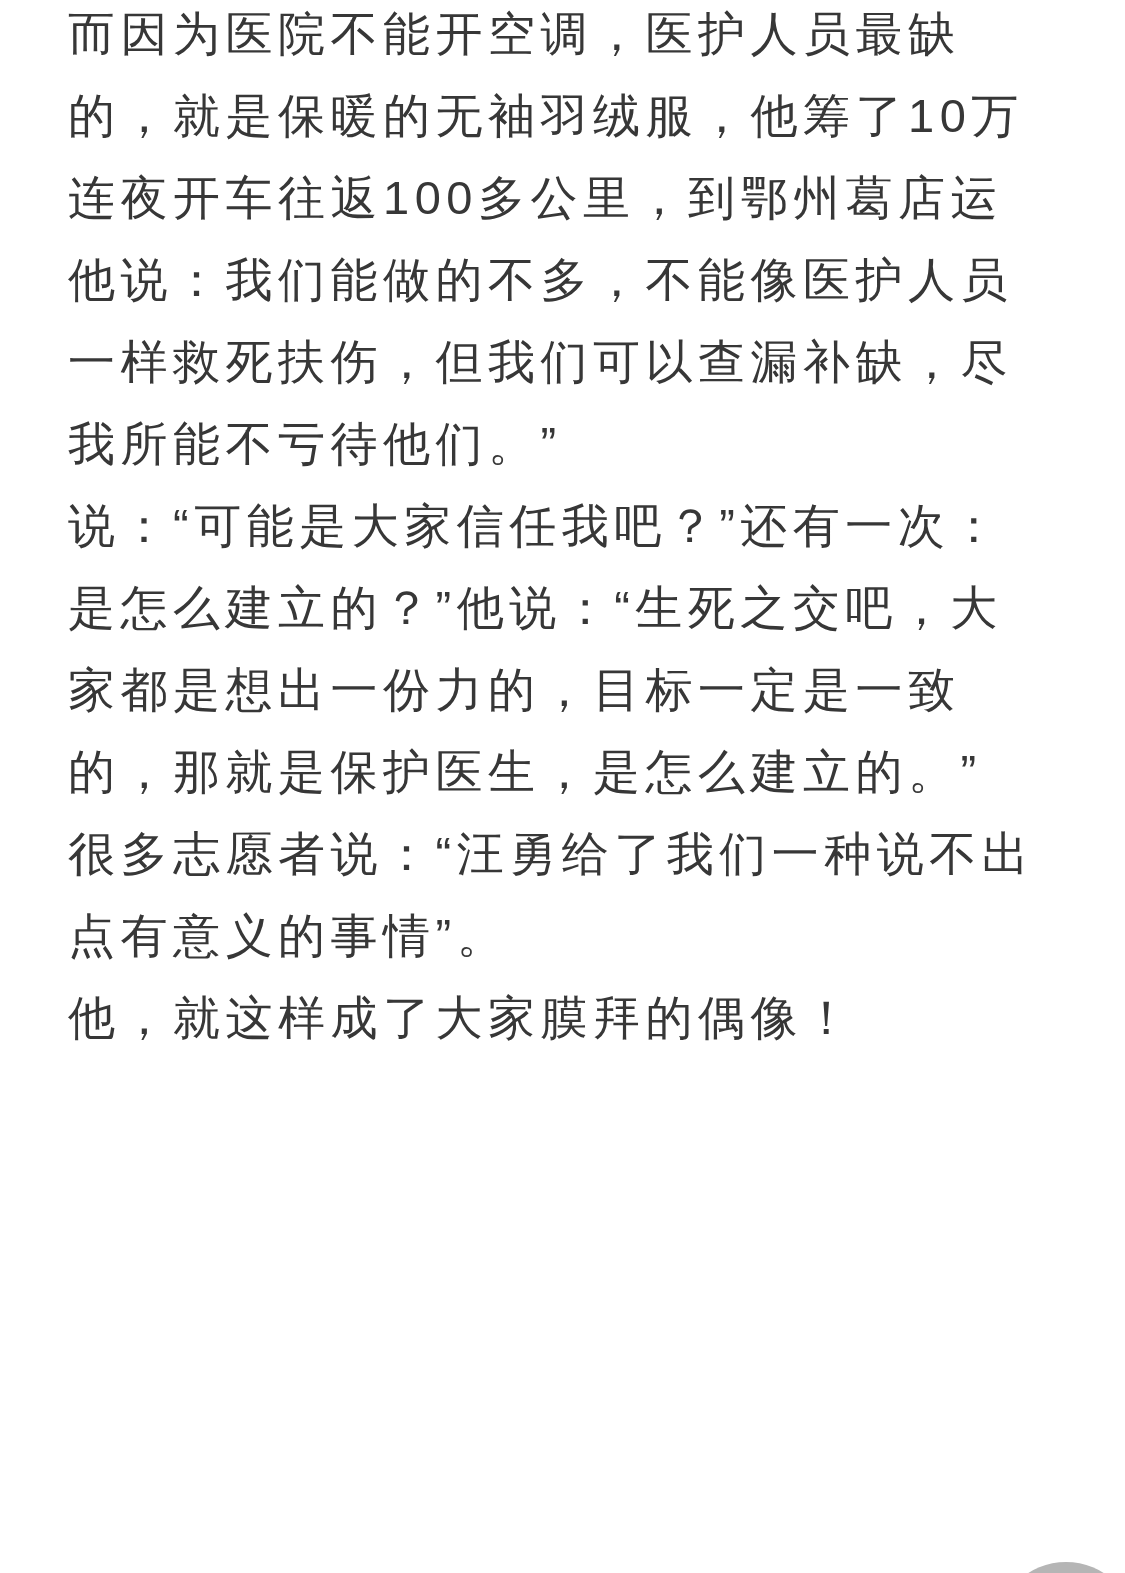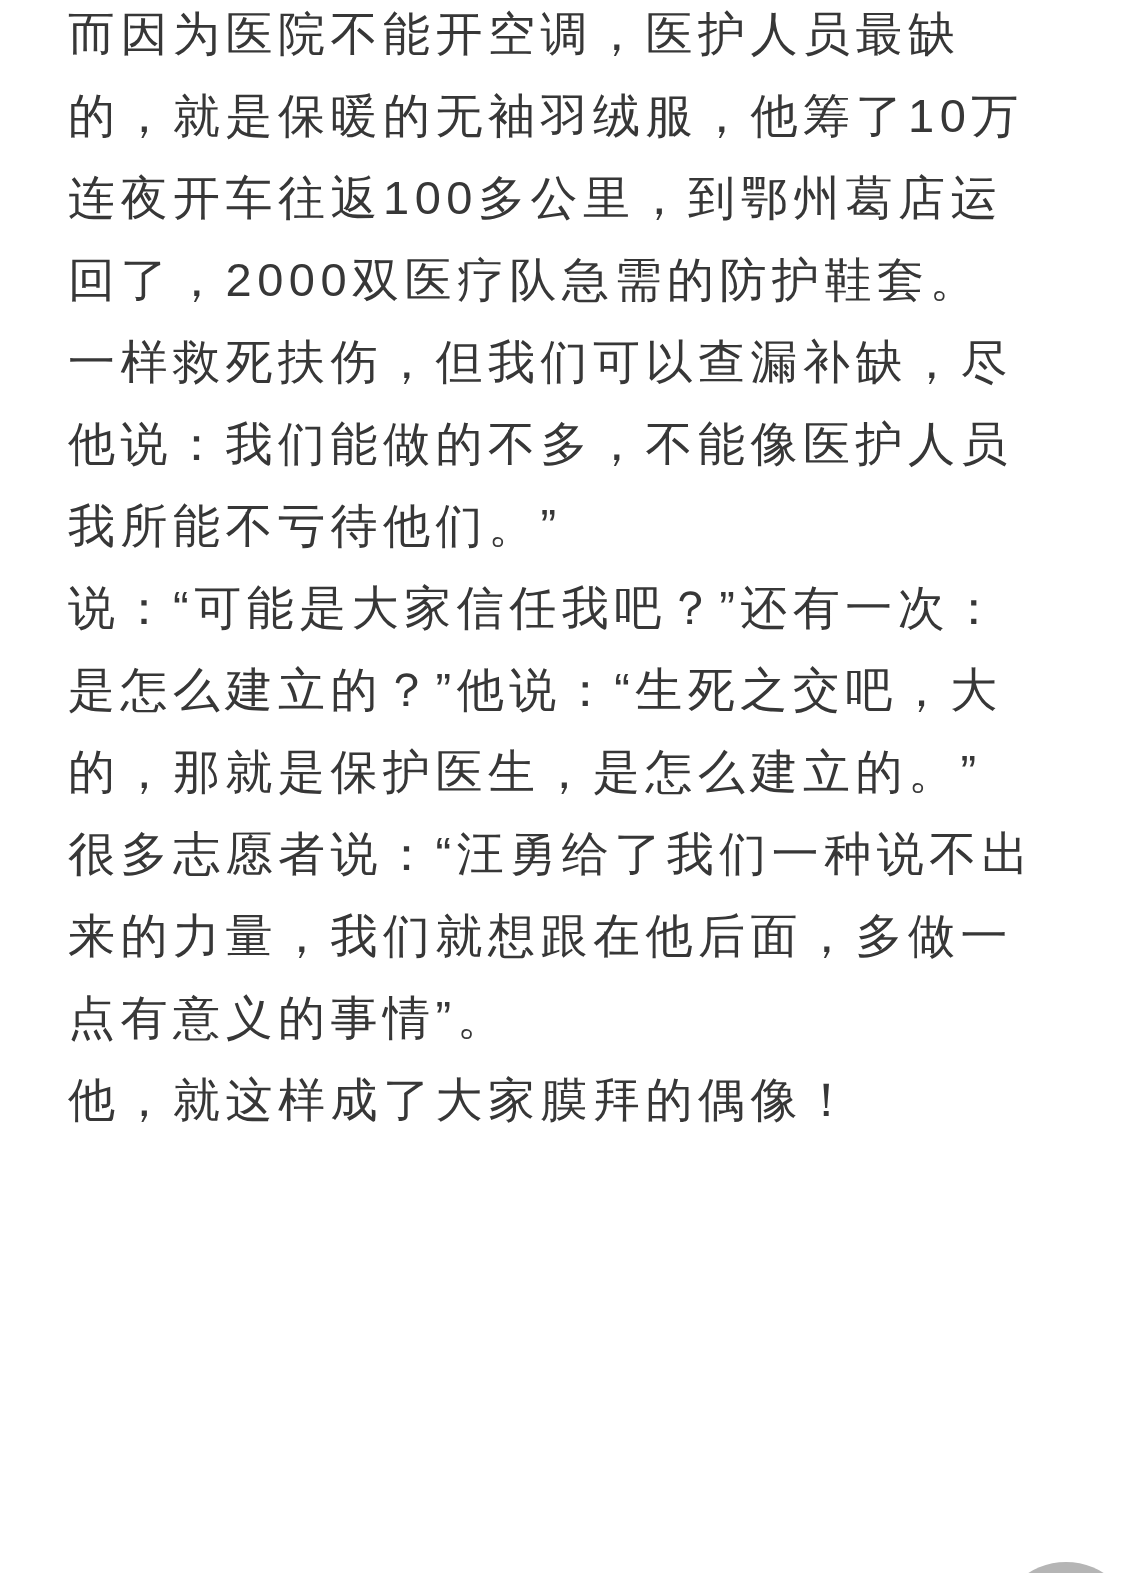--- a/index.html
+++ b/index.html
@@ -41,27 +41,26 @@
   }
 </style>
 </head>
 <body>
 
 <div class="page">
   <div class="article">
     <div class="text-line">而因为医院不能开空调，医护人员最缺</div>
     <div class="text-line">的，就是保暖的无袖羽绒服，他筹了10万</div>
     <div class="text-line">连夜开车往返100多公里，到鄂州葛店运</div>
-    <div class="text-line">回了，2000双医疗队急需的防护鞋套。</div>
+    <div class="text-line">他说：我们能做的不多，不能像医护人员</div>
     <div class="text-line">一样救死扶伤，但我们可以查漏补缺，尽</div>
-    <div class="text-line">他说：我们能做的不多，不能像医护人员</div>
     <div class="text-line">我所能不亏待他们。”</div>
     <div class="text-line">说：“可能是大家信任我吧？”还有一次：</div>
     <div class="text-line">是怎么建立的？”他说：“生死之交吧，大</div>
+    <div class="text-line">家都是想出一份力的，目标一定是一致</div>
     <div class="text-line">的，那就是保护医生，是怎么建立的。”</div>
     <div class="text-line">很多志愿者说：“汪勇给了我们一种说不出</div>
-    <div class="text-line">来的力量，我们就想跟在他后面，多做一</div>
     <div class="text-line">点有意义的事情”。</div>
     <div class="text-line">他，就这样成了大家膜拜的偶像！</div>
   </div>
 
   <div class="floating-button"></div>
 </div>
 
 </body></html>

